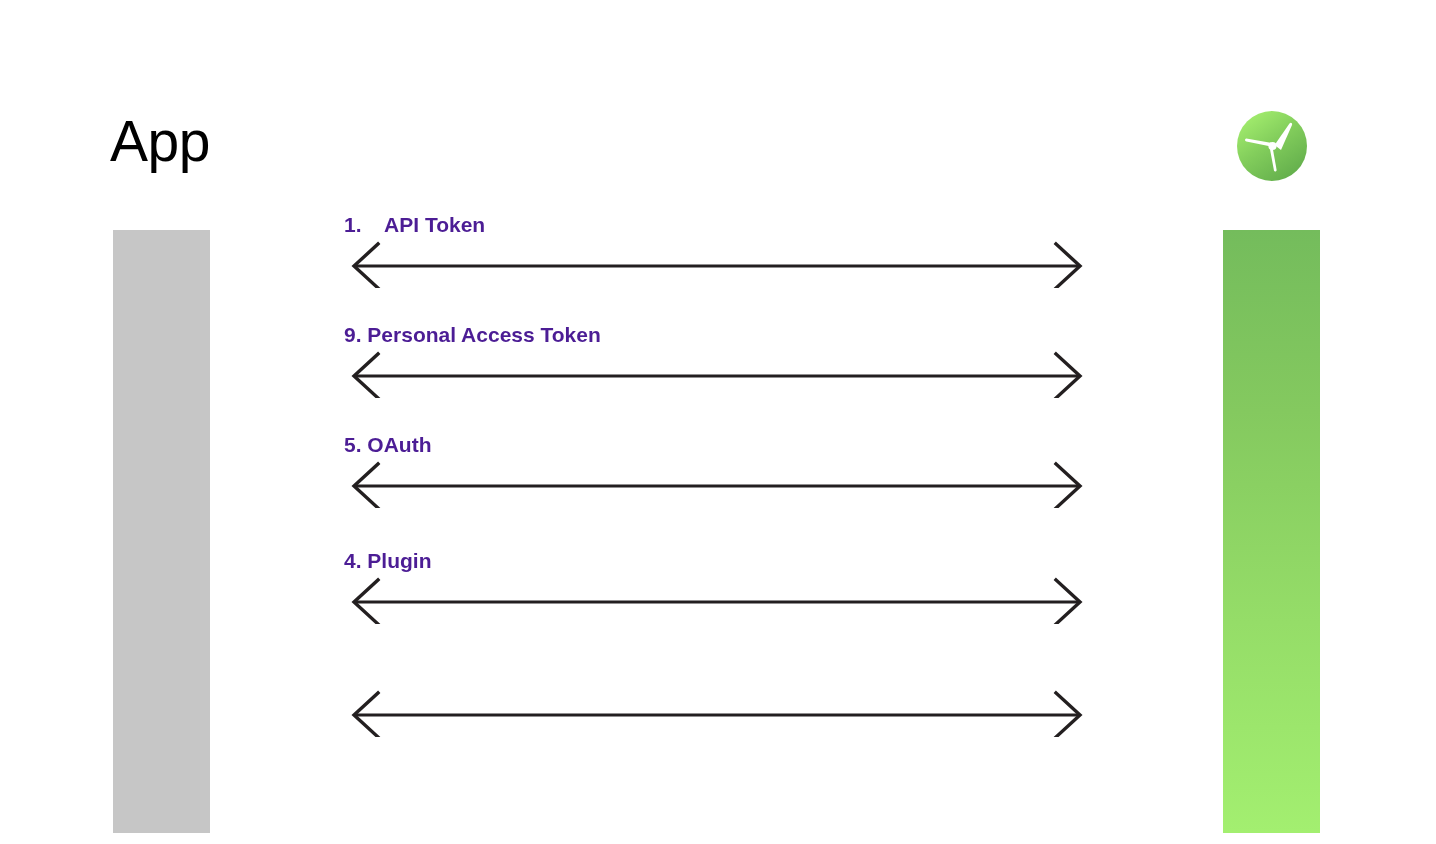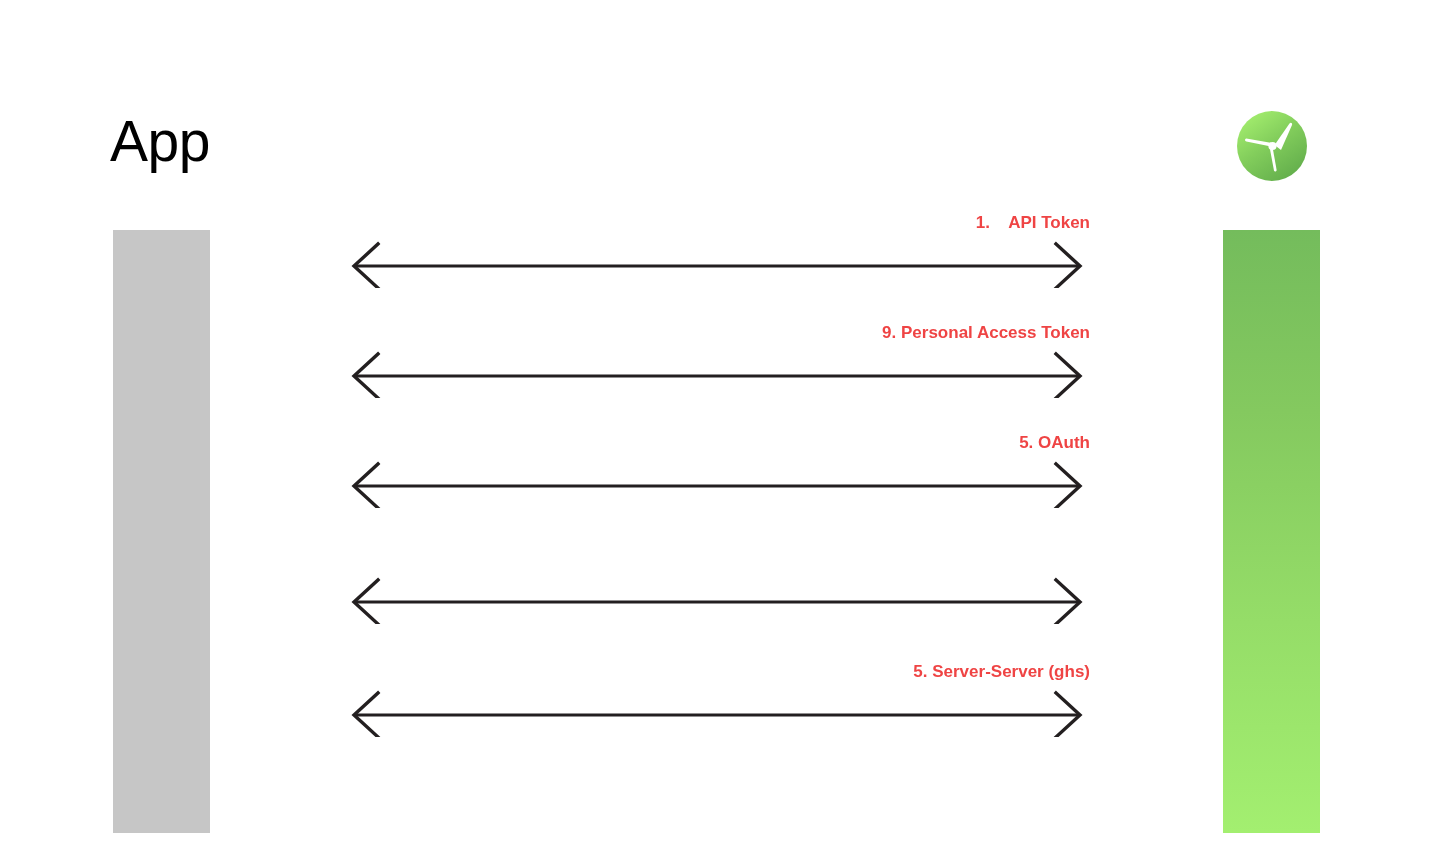--- a/index.html
+++ b/index.html
@@ -65,24 +65,24 @@
     position: absolute;
     left: 344px;
     width: 746px;
     height: 74px;
   }
   .message-label {
     position: absolute;
     left: 0;
     top: 0;
     width: 100%;
-    text-align: right;
-    font-size: 17px;
+    text-align: left;
+    font-size: 21px;
     font-weight: 700;
-    color: #ef4444;
+    color: #4c1d95;
     white-space: pre;
     line-height: 1;
   }
   .message-arrow {
     position: absolute;
     left: 0;
     bottom: 0;
     width: 746px;
     height: 48px;
   }
@@ -155,33 +155,33 @@
 
         <line x1="12" y1="26" x2="734" y2="26" stroke="#231f20" stroke-width="3.2"></line>
 
         <polyline points="34,4 10,26 34,48" fill="none" stroke="#231f20" stroke-width="3.4" stroke-linecap="square" stroke-linejoin="miter"></polyline>
 
         <polyline points="712,4 736,26 712,48" fill="none" stroke="#231f20" stroke-width="3.4" stroke-linecap="square" stroke-linejoin="miter"></polyline>
       </svg>
     </div>
   </div>
       <div class="message" style="top: 550px;">
+    <div class="message-label">4. Plugin</div>
     <div class="message-arrow">
       <svg viewBox="0 0 746 48" xmlns="http://www.w3.org/2000/svg">
 
         <line x1="12" y1="26" x2="734" y2="26" stroke="#231f20" stroke-width="3.2"></line>
 
         <polyline points="34,4 10,26 34,48" fill="none" stroke="#231f20" stroke-width="3.4" stroke-linecap="square" stroke-linejoin="miter"></polyline>
 
         <polyline points="712,4 736,26 712,48" fill="none" stroke="#231f20" stroke-width="3.4" stroke-linecap="square" stroke-linejoin="miter"></polyline>
       </svg>
     </div>
   </div>
       <div class="message" style="top: 663px;">
-    <div class="message-label">5. Server-Server (ghs)</div>
     <div class="message-arrow">
       <svg viewBox="0 0 746 48" xmlns="http://www.w3.org/2000/svg">
 
         <line x1="12" y1="26" x2="734" y2="26" stroke="#231f20" stroke-width="3.2"></line>
 
         <polyline points="34,4 10,26 34,48" fill="none" stroke="#231f20" stroke-width="3.4" stroke-linecap="square" stroke-linejoin="miter"></polyline>
 
         <polyline points="712,4 736,26 712,48" fill="none" stroke="#231f20" stroke-width="3.4" stroke-linecap="square" stroke-linejoin="miter"></polyline>
       </svg>
     </div>

